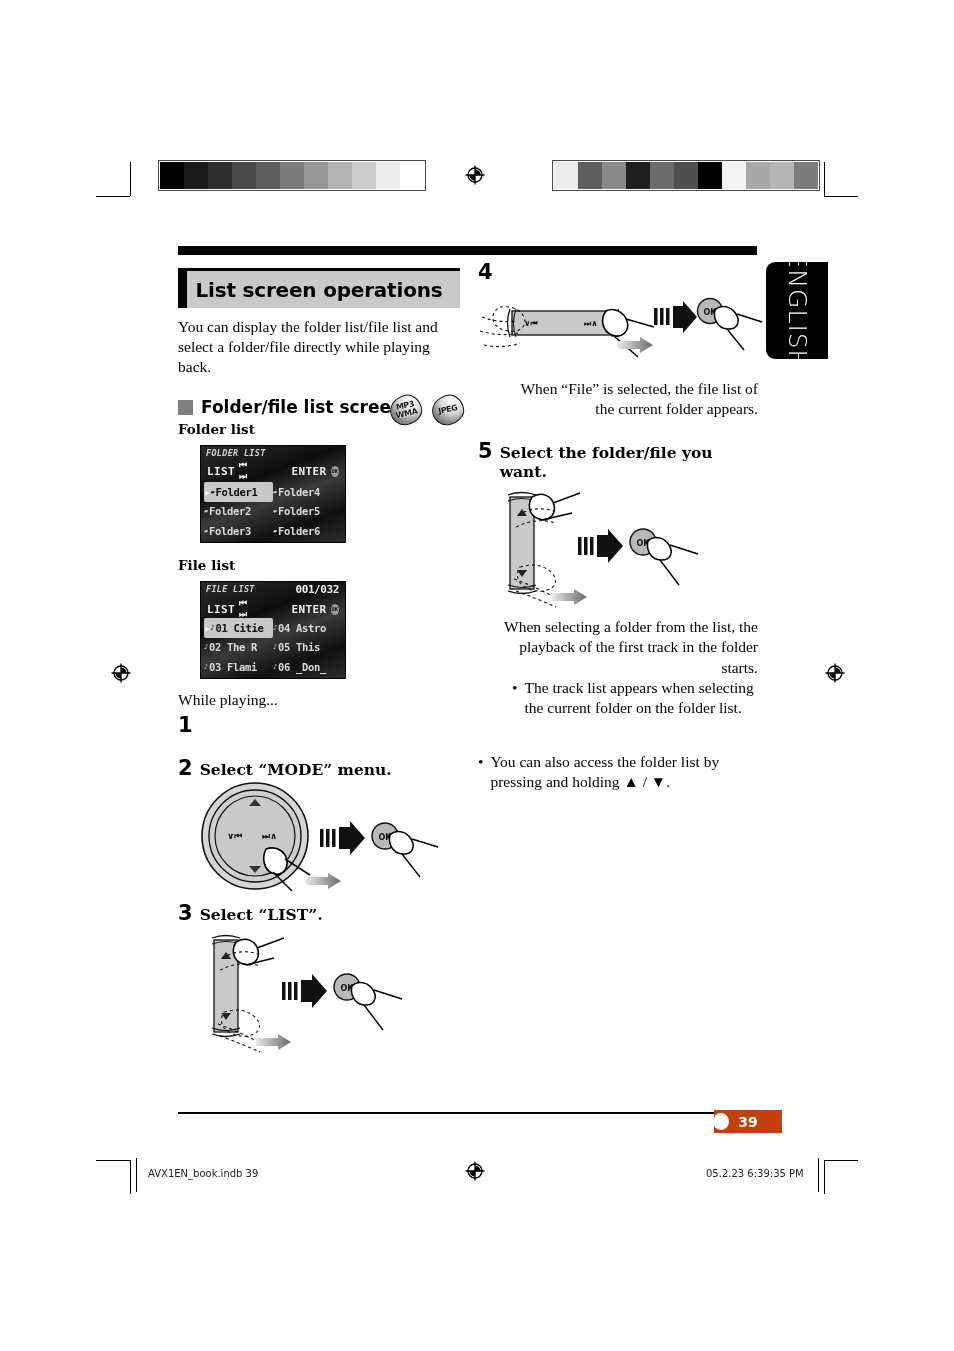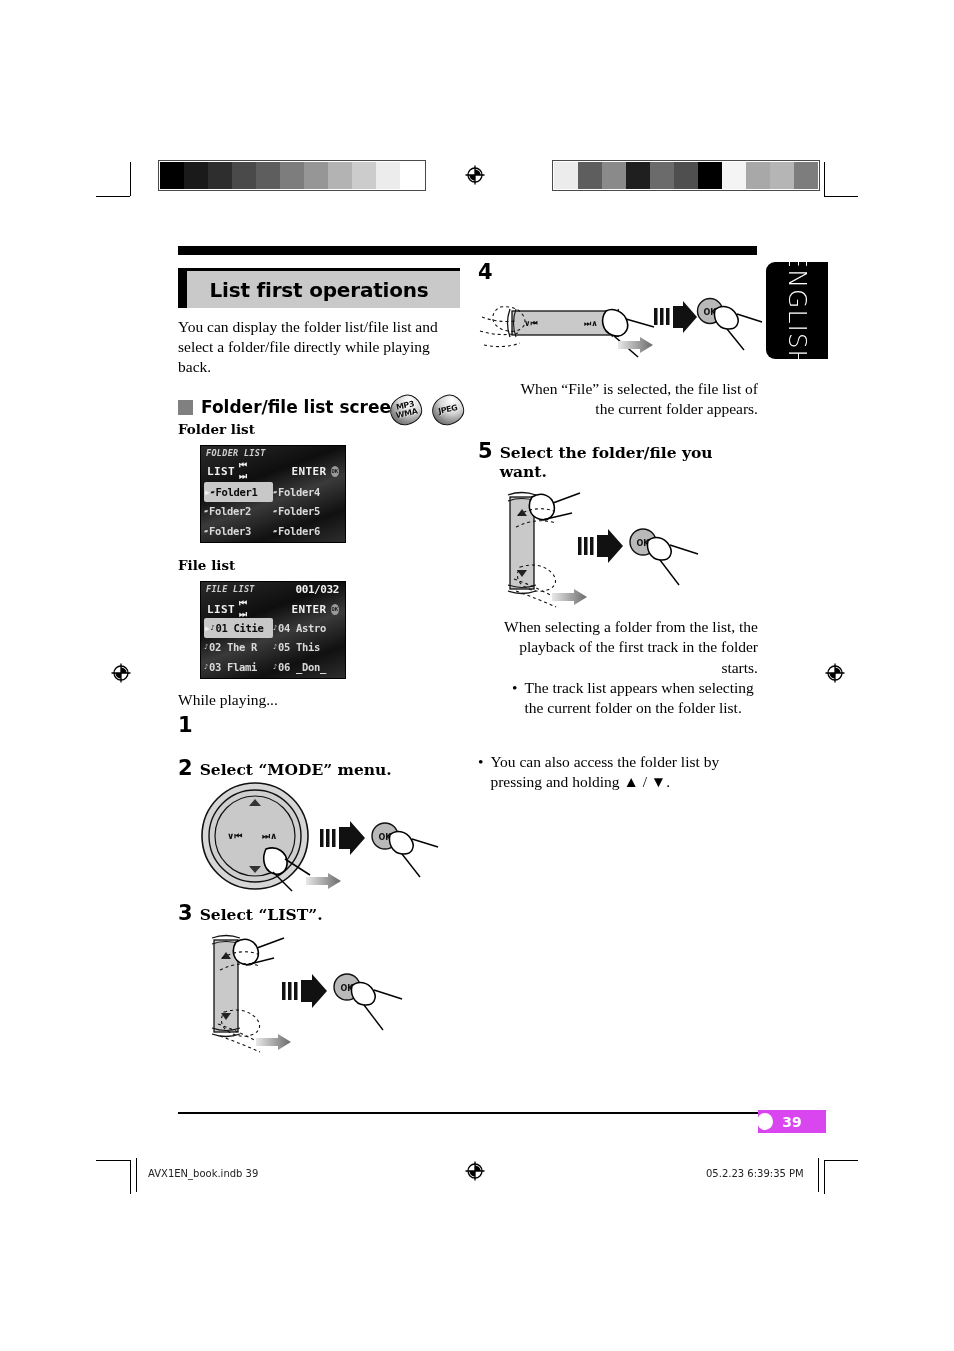--- a/index.html
+++ b/index.html
@@ -177,21 +177,21 @@
   .engtab span {
     position:absolute; left:50%; top:50%;
     transform: translate(-50%,-50%) rotate(90deg);
     color:#fff; font-family:"DejaVu Sans", sans-serif; font-weight:300;
     font-size:25px; letter-spacing:1px; white-space:nowrap;
   }
 
   
   .botrule { position:absolute; left:178px; top:1112px; width:580px; height:2px; background:#000; }
   .pagebar {
-    position:absolute; left:758px; top:1110px; width:68px; height:23px; background:#d946ef;
+    position:absolute; left:714px; top:1110px; width:68px; height:23px; background:#c2410c;
   }
   .pagebar .pn {
     position:absolute; left:50%; top:50%; transform:translate(-50%,-50%);
     color:#fff; font-family:"DejaVu Sans", sans-serif; font-weight:bold; font-size:14px;
   }
   .pagebar .notch {
     position:absolute; left:-1px; top:3px; width:16px; height:17px; background:#fff;
     border-radius:50%;
   }
 
@@ -274,21 +274,21 @@
       <path d="M11 5.4a5.6 5.6 0 0 1 5.6 5.6H11z" fill="#000"></path>
       <path d="M11 16.6a5.6 5.6 0 0 1-5.6-5.6H11z" fill="#000"></path>
     </svg>
   </div>
 
   <div class="topbar"></div>
 
   <div class="col-left">
 
     <div class="titlebox">
-      <h1>List first operations</h1>
+      <h1>List screen operations</h1>
     </div>
 
     <p class="intro">You can display the folder list/file list and select a folder/file directly while playing back.</p>
 
     <div style="position:relative;">
       <div class="subhead">
         <span class="sq"></span>
         <h2>Folder/file list screens</h2>
       </div>
 

